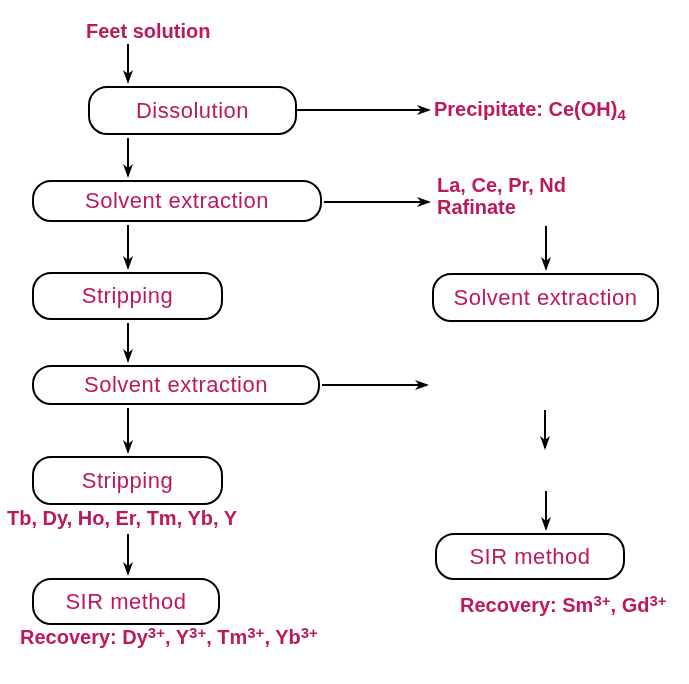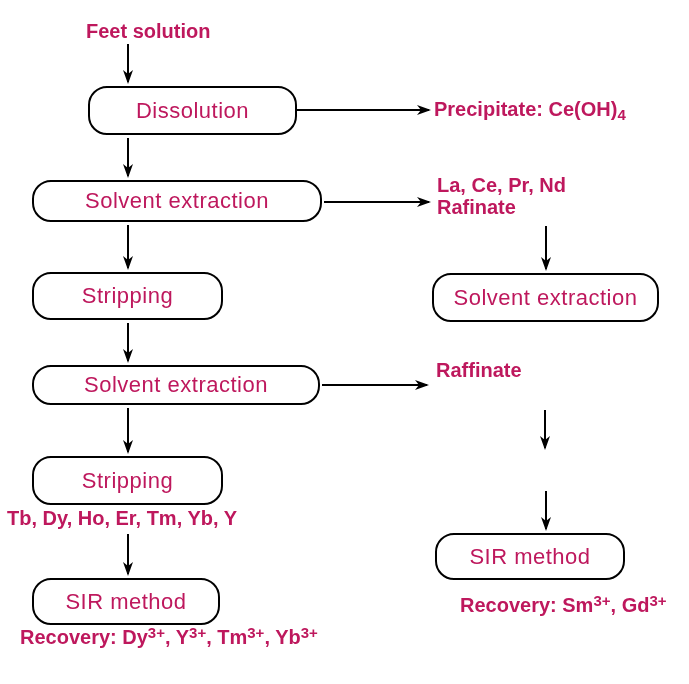--- a/index.html
+++ b/index.html
@@ -102,21 +102,20 @@
   <div class="box b-sir-right">SIR method</div>
 
   <div class="ann a-precipitate-ce">Precipitate: Ce(OH)<sub>4</sub></div>
 
   <div class="ann a-rafinate-top">
     <div>La, Ce, Pr, Nd</div>
     <div>Rafinate</div>
   </div>
 
   <div class="ann a-raffinate-mid">
-    <div>Raffinate</div>
   </div>
 
 
   <div class="ann a-heavy-elements">Tb, Dy, Ho, Er, Tm, Yb, Y</div>
 
   <div class="ann a-recovery-left">Recovery: Dy<sup>3+</sup>, Y<sup>3+</sup>, Tm<sup>3+</sup>,  Yb<sup>3+</sup></div>
 
   <div class="ann a-recovery-right">Recovery: Sm<sup>3+</sup>, Gd<sup>3+</sup></div>
 
 </div>

